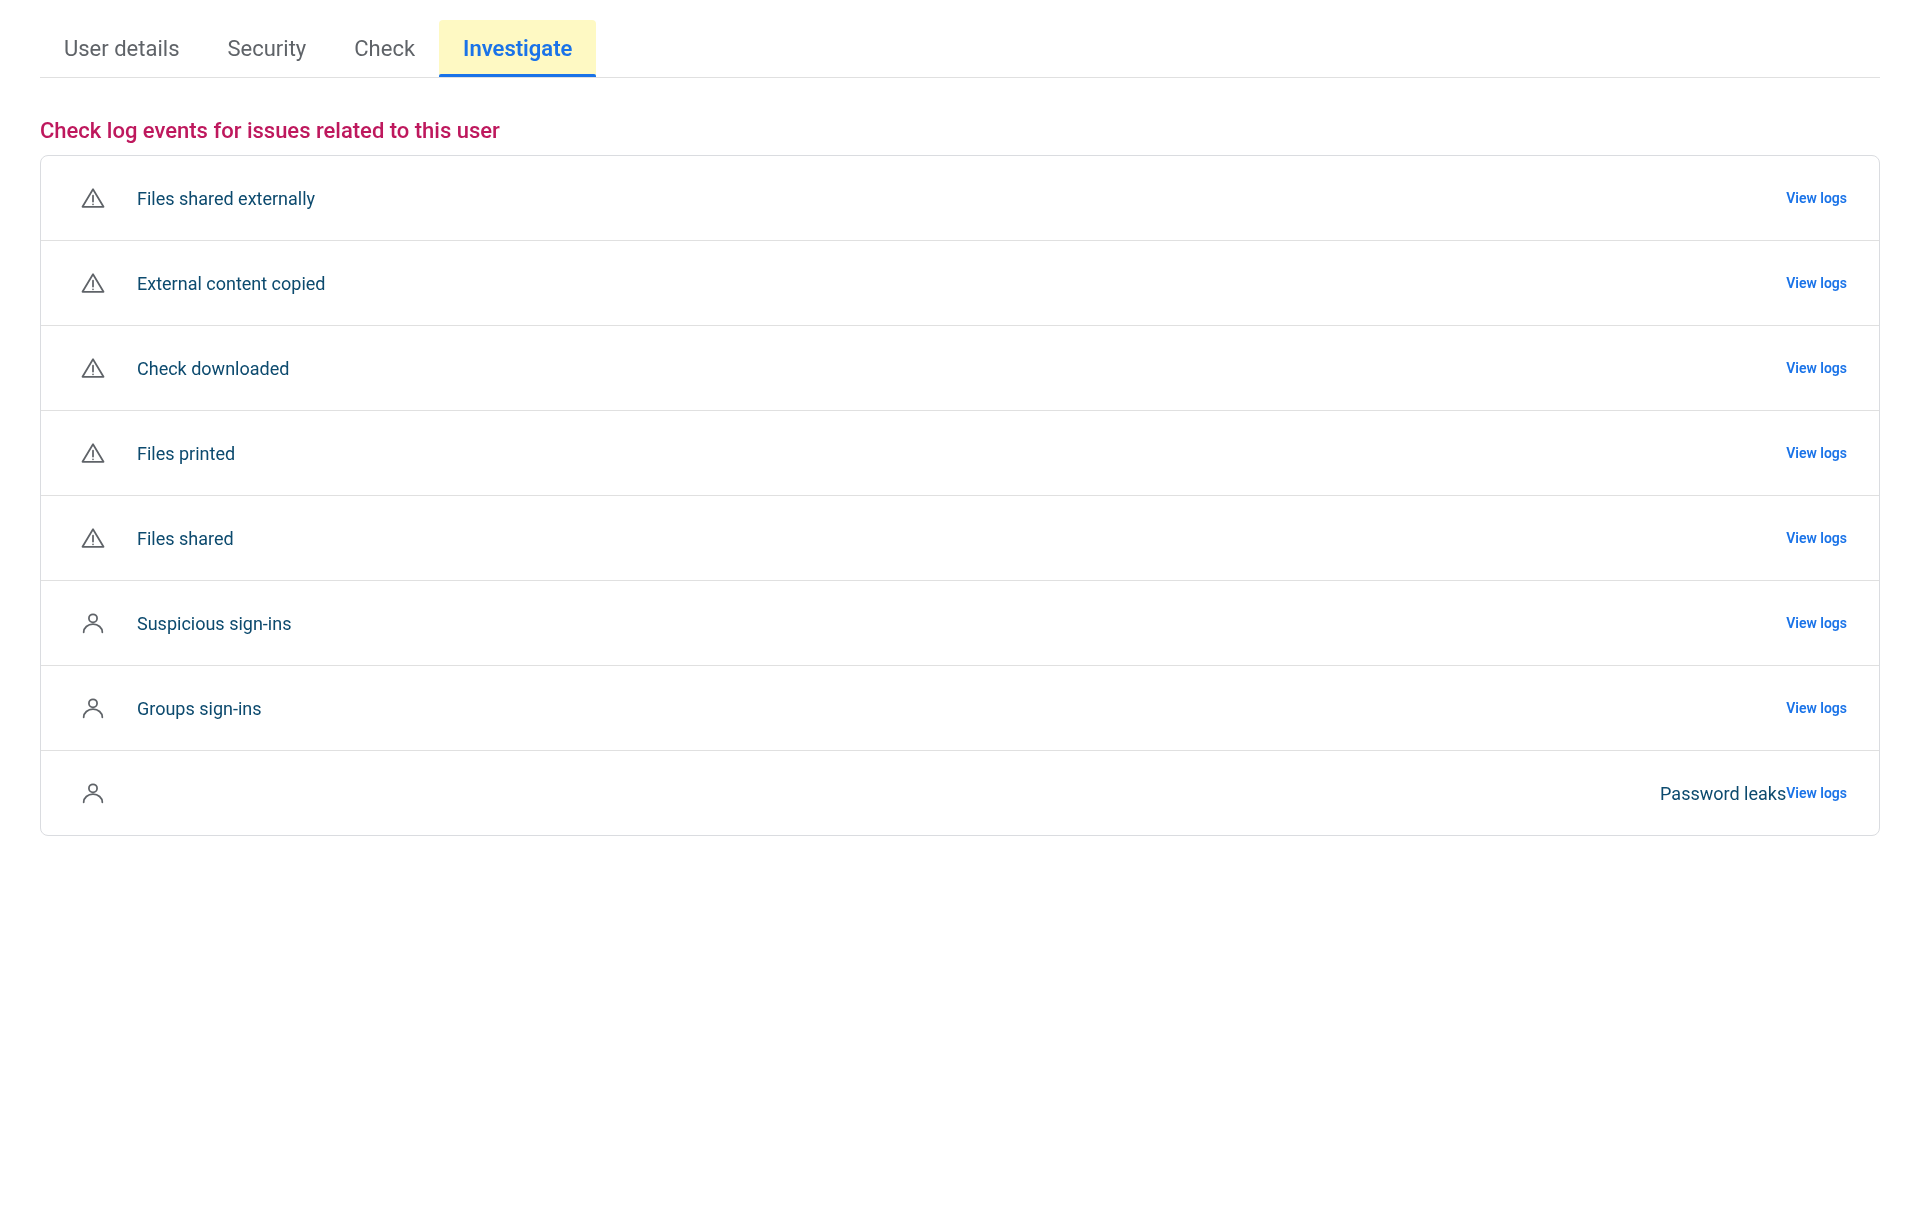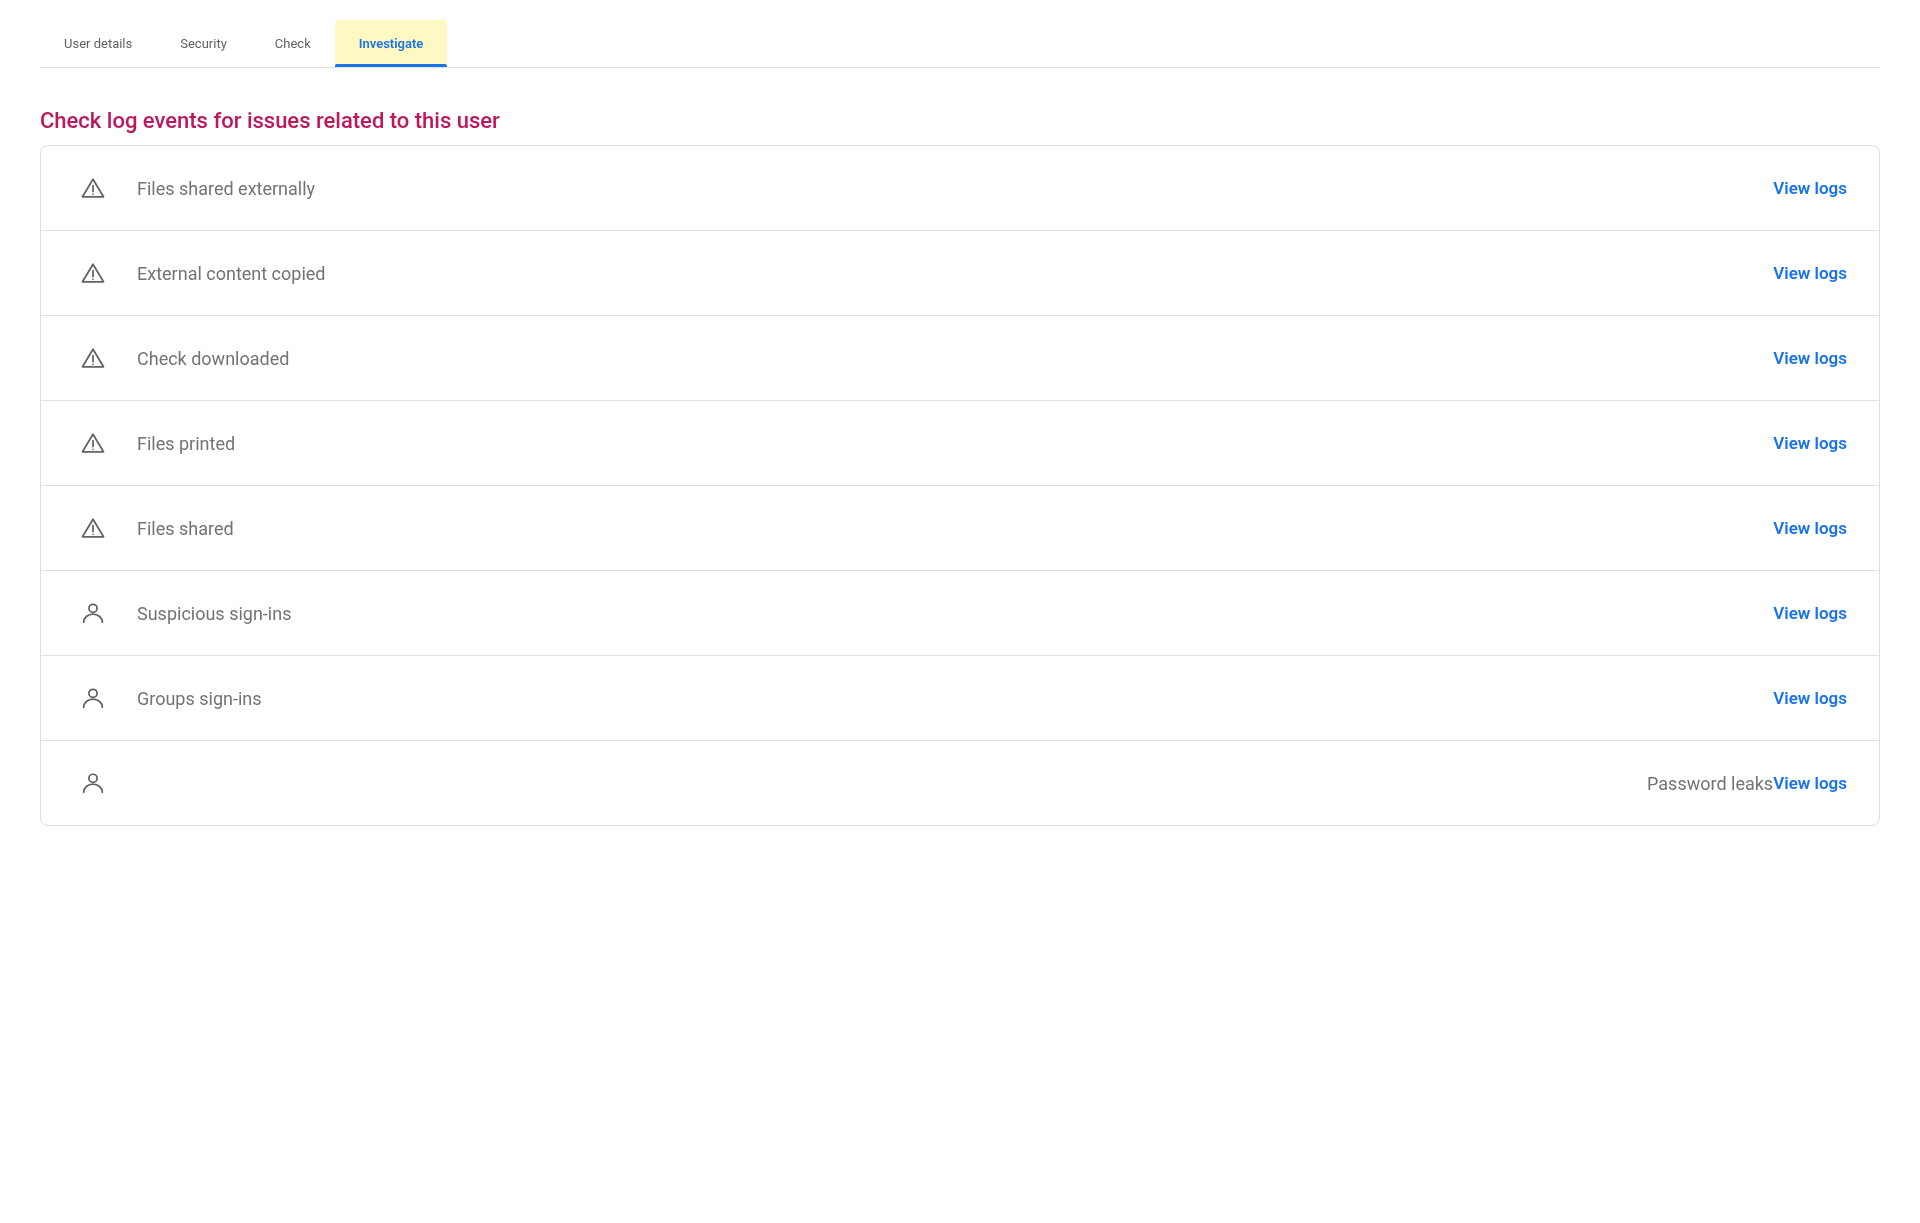--- a/index.html
+++ b/index.html
@@ -20,21 +20,21 @@
     
     .tabs {
       display: flex;
       align-items: flex-end;
       border-bottom: 1px solid #e0e0e0;
       margin-top: 20px;
     }
 
     .tab {
       padding: 16px 24px;
-      font-size: 13px;
+      font-size: 22px;
       color: #5f6368;
       cursor: pointer;
       position: relative;
       white-space: nowrap;
       font-weight: 400;
       border-radius: 4px 4px 0 0;
       transition: background 0.15s;
     }
 
     .tab.active {
@@ -96,26 +96,26 @@
     }
 
     .log-icon svg {
       width: 28px;
       height: 28px;
     }
 
     .log-label {
       flex: 1;
       font-size: 18px;
-      color: #737373;
+      color: #0c4a6e;
       font-weight: 400;
     }
 
     .view-logs-link {
-      font-size: 17px;
+      font-size: 14px;
       color: #1a73e8;
       font-weight: 600;
       cursor: pointer;
       text-decoration: none;
       white-space: nowrap;
     }
   </style>
 </head>
 <body>
 

